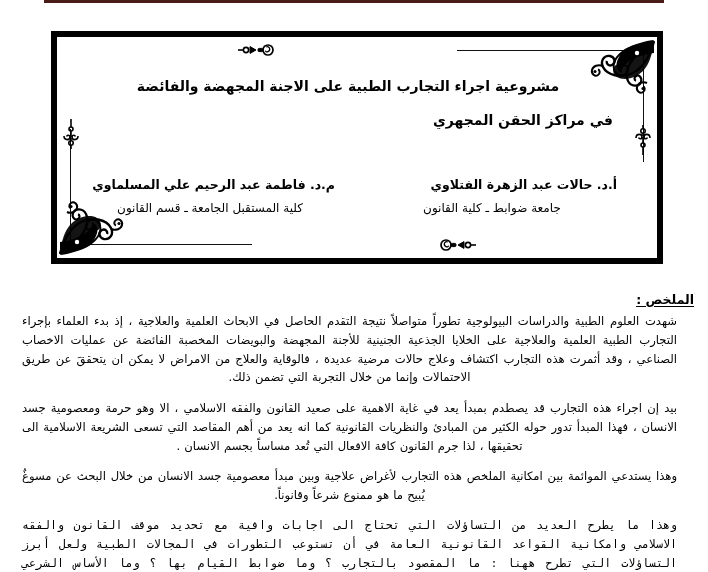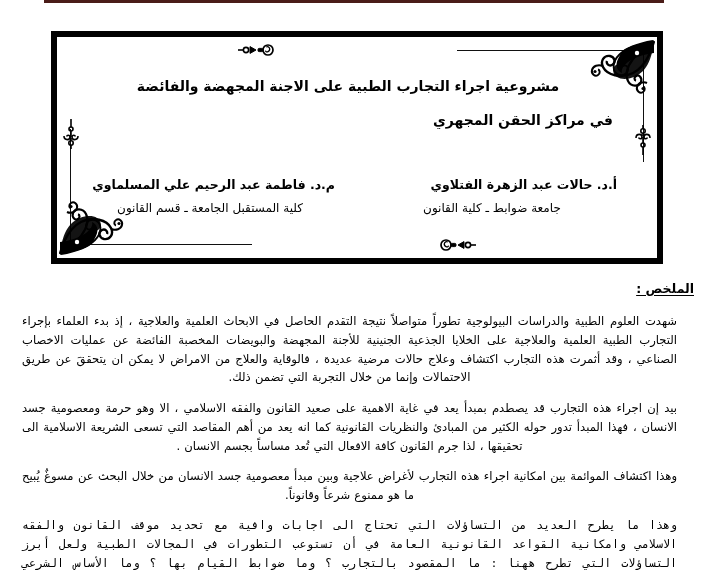--- a/index.html
+++ b/index.html
@@ -129,21 +129,21 @@
   }
   .author-affil {
     font-size: 12px;
     font-weight: normal;
     line-height: 1.2;
   }
 
   
   .abstract-heading {
     position: absolute;
-    top: 281px;
+    top: 292px;
     right: 14px;
     font-size: 12.5px;
     font-weight: bold;
     text-decoration: underline;
     text-underline-offset: 2px;
   }
 
   .body-text {
     position: absolute;
     top: 312px;
@@ -280,15 +280,15 @@
     </div>
 
   </div>
 </div>
 
 <div class="abstract-heading">الملخص :</div>
 
 <div class="body-text">
   <p class="para">شهدت العلوم الطبية والدراسات البيولوجية تطوراً متواصلاً نتيجة التقدم الحاصل في الابحاث العلمية والعلاجية ، إذ بدء العلماء بإجراء التجارب الطبية العلمية والعلاجية على الخلايا الجذعية الجنينية للأجنة المجهضة والبويضات المخصبة الفائضة عن عمليات الاخصاب الصناعي ، وقد أثمرت هذه التجارب اكتشاف وعلاج حالات مرضية عديدة ، فالوقاية والعلاج من الامراض لا يمكن ان يتحققَ عن طريق الاحتمالات وإنما من خلال التجربة التي تضمن ذلك.</p>
   <p class="para">بيد إن اجراء هذه التجارب قد يصطدم بمبدأ يعد في غاية الاهمية على صعيد القانون والفقه الاسلامي ، الا وهو حرمة ومعصومية جسد الانسان ، فهذا المبدأ تدور حوله الكثير من المبادئ والنظريات القانونية كما انه يعد من أهم المقاصد التي تسعى الشريعة الاسلامية الى تحقيقها ، لذا جرم القانون كافة الافعال التي تُعد مساساً بجسم الانسان .</p>
-  <p class="para">وهذا اكتشاف الموائمة بين امكانية اجراء هذه التجارب لأغراض علاجية وبين مبدأ معصومية جسد الانسان من خلال البحث عن مسوغٌ يُبيح ما هو ممنوع شرعاً وقانوناً.</p>
+  <p class="para">وهذا يستدعي الموائمة بين امكانية الملخص هذه التجارب لأغراض علاجية وبين مبدأ معصومية جسد الانسان من خلال البحث عن مسوغٌ يُبيح ما هو ممنوع شرعاً وقانوناً.</p>
   <p class="para last">وهذا ما يطرح العديد من التساؤلات التي تحتاج الى اجابات وافية مع تحديد موقف القانون والفقه الاسلامي وامكانية القواعد القانونية العامة في أن تستوعب التطورات في المجالات الطبية ولعل أبرز التساؤلات التي تطرح ههنا : ما المقصود بالتجارب ؟ وما ضوابط القيام بها ؟ وما الأساس الشرعي والقانوني لإجرائها ؟</p>
 </div>
 
 </body></html>

